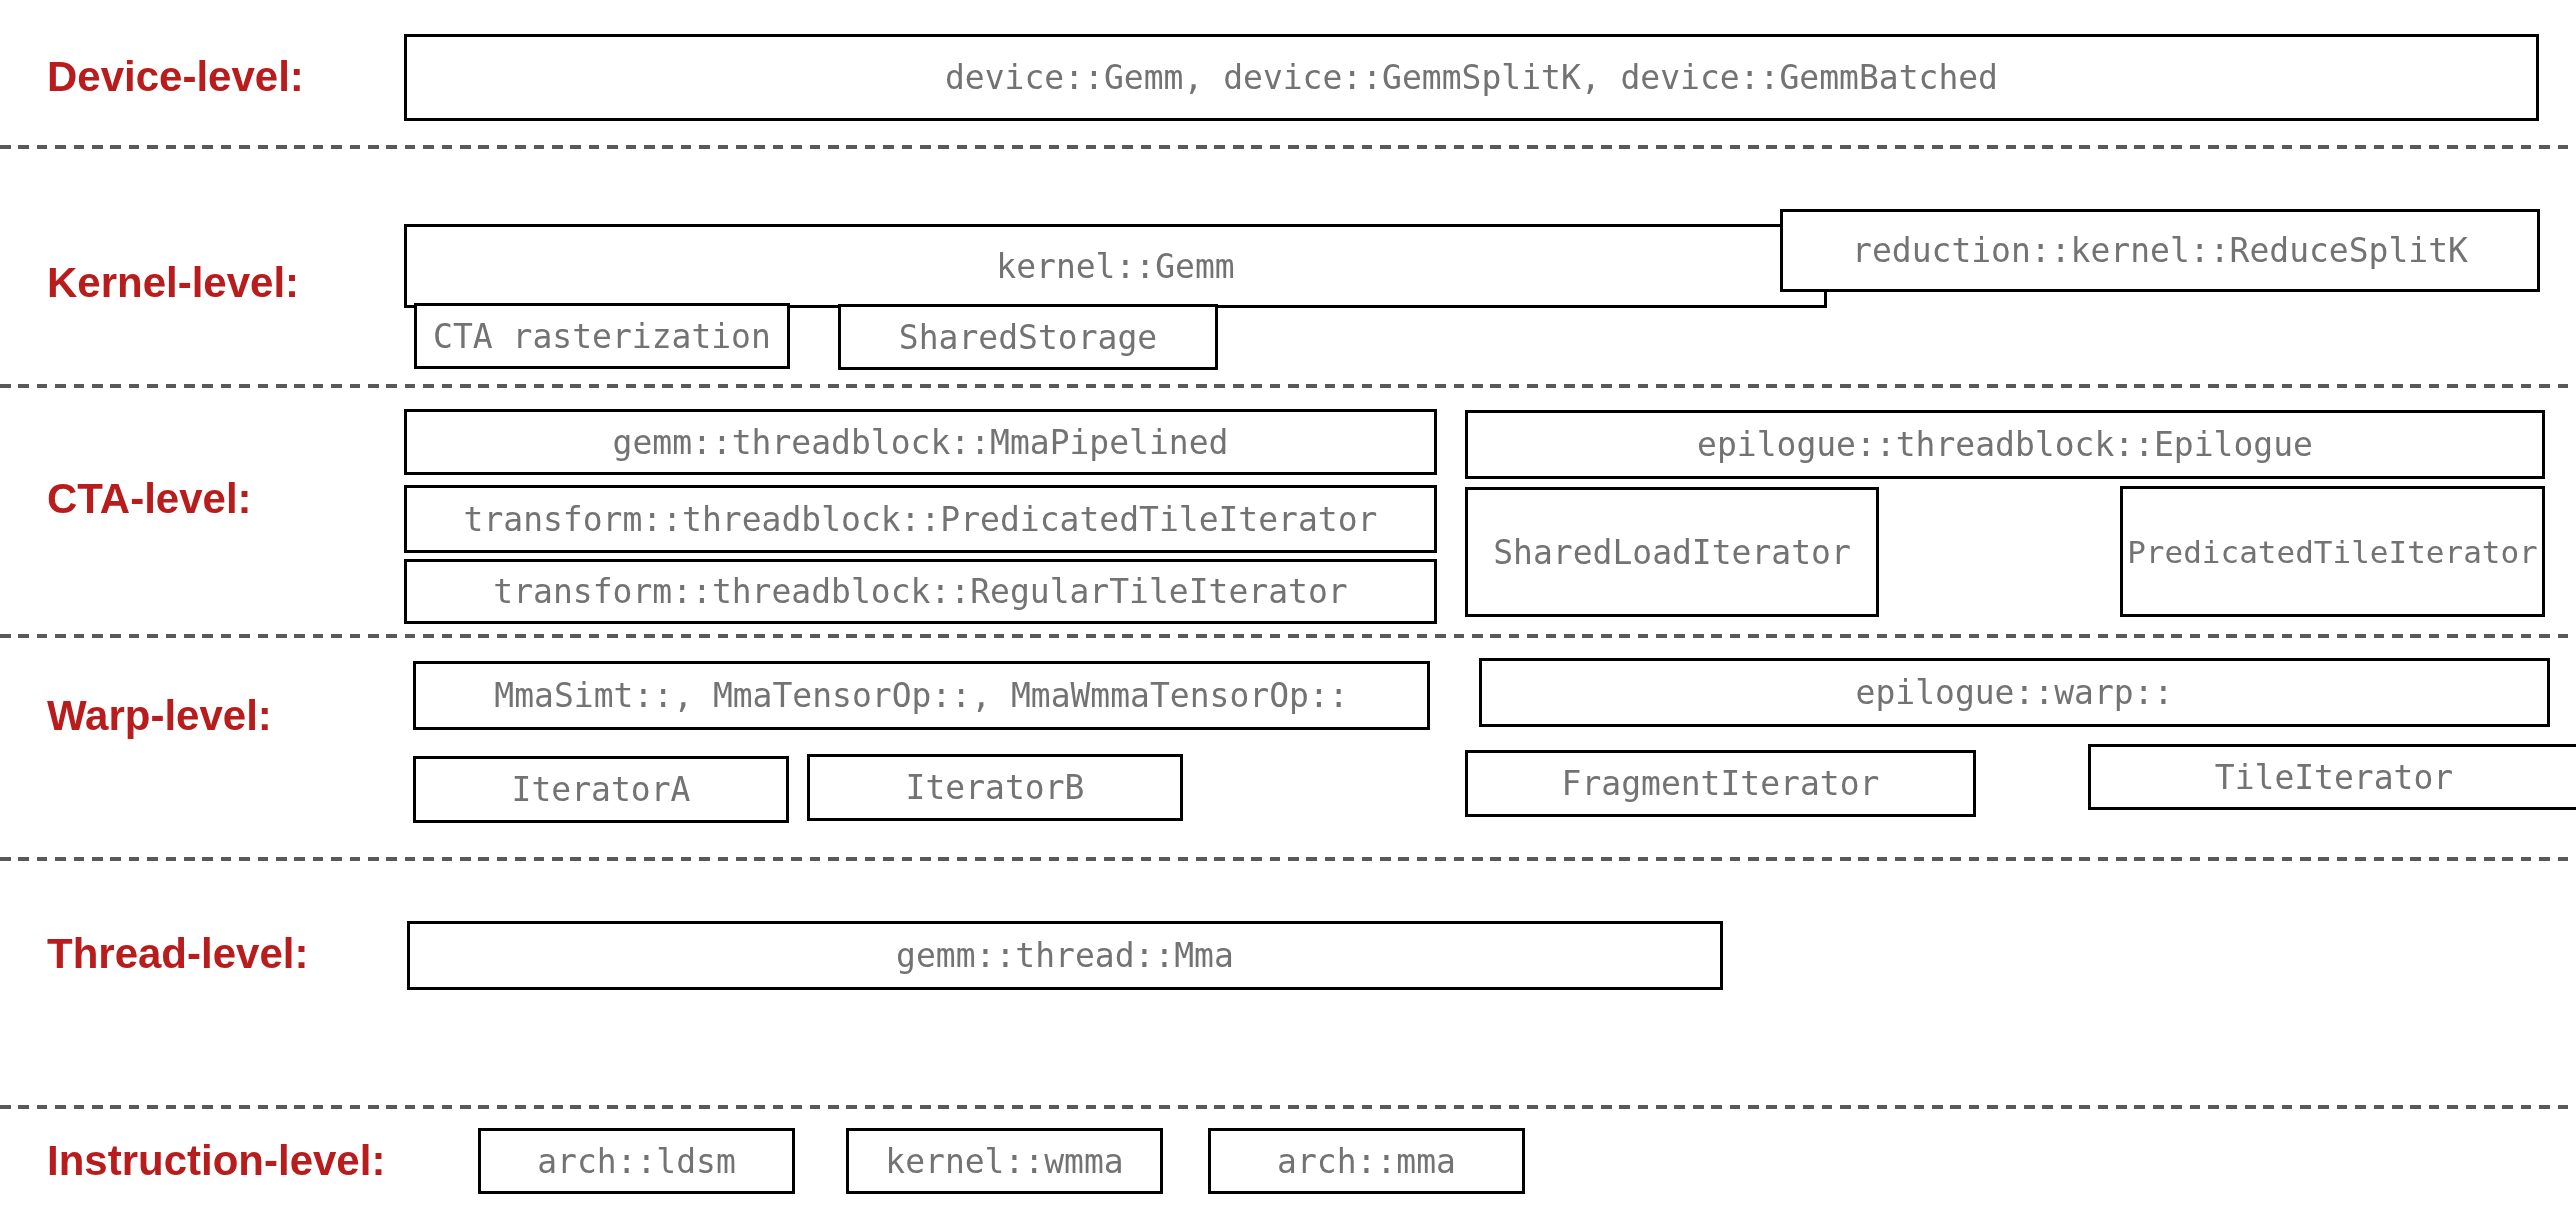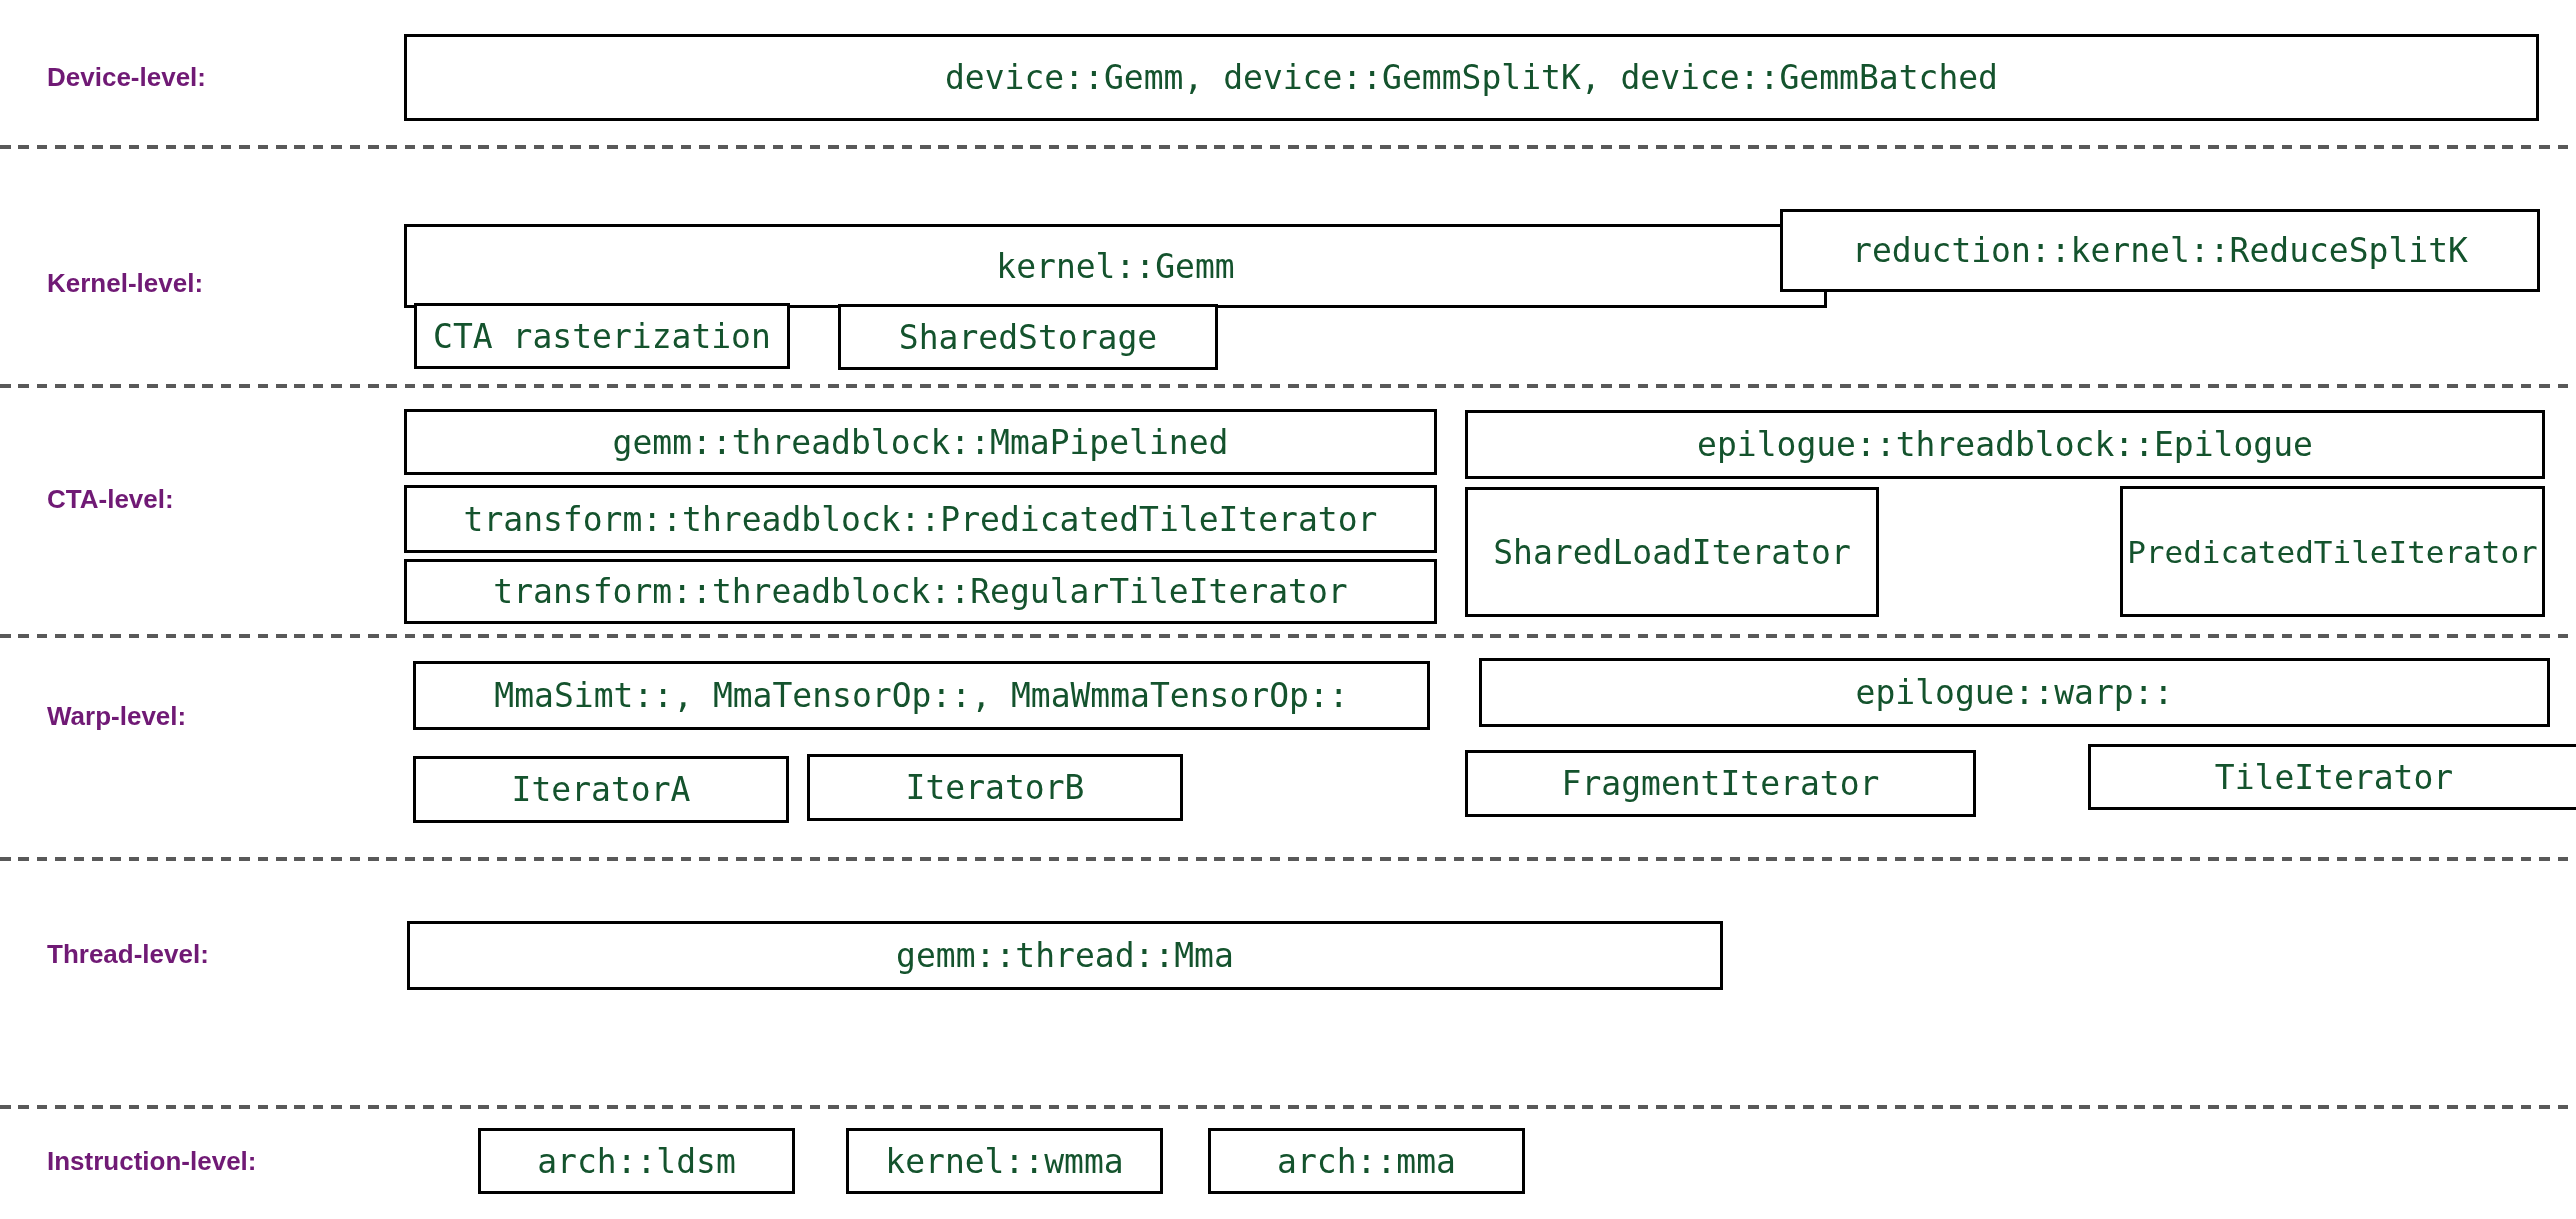--- a/index.html
+++ b/index.html
@@ -11,38 +11,38 @@
     overflow: hidden;
     font-family: "DejaVu Sans Mono", monospace;
   }
   .row-label {
     position: absolute;
     left: 47px;
     height: 46px;
     line-height: 46px;
     font-family: "Liberation Sans", sans-serif;
     font-weight: 700;
-    font-size: 26px;
-    color: #701a75;
+    font-size: 42px;
+    color: #b91c1c;
     white-space: nowrap;
     letter-spacing: 0px;
   }
   .box {
     position: absolute;
     box-sizing: border-box;
     background: #ffffff;
     border: 3.1px solid #000000;
     border-top-width: 3.8px;
     border-bottom-width: 3.8px;
     display: flex;
     align-items: center;
     justify-content: center;
     font-family: "DejaVu Sans Mono", monospace;
     font-size: 33px;
-    color: #14532d;
+    color: #737373;
     white-space: nowrap;
     overflow: hidden;
   }
   .box.tight { font-size: 31px; }
   .divider {
     position: absolute;
     left: 0;
     width: 2576px;
     height: 3.8px;
     background: repeating-linear-gradient(90deg,

